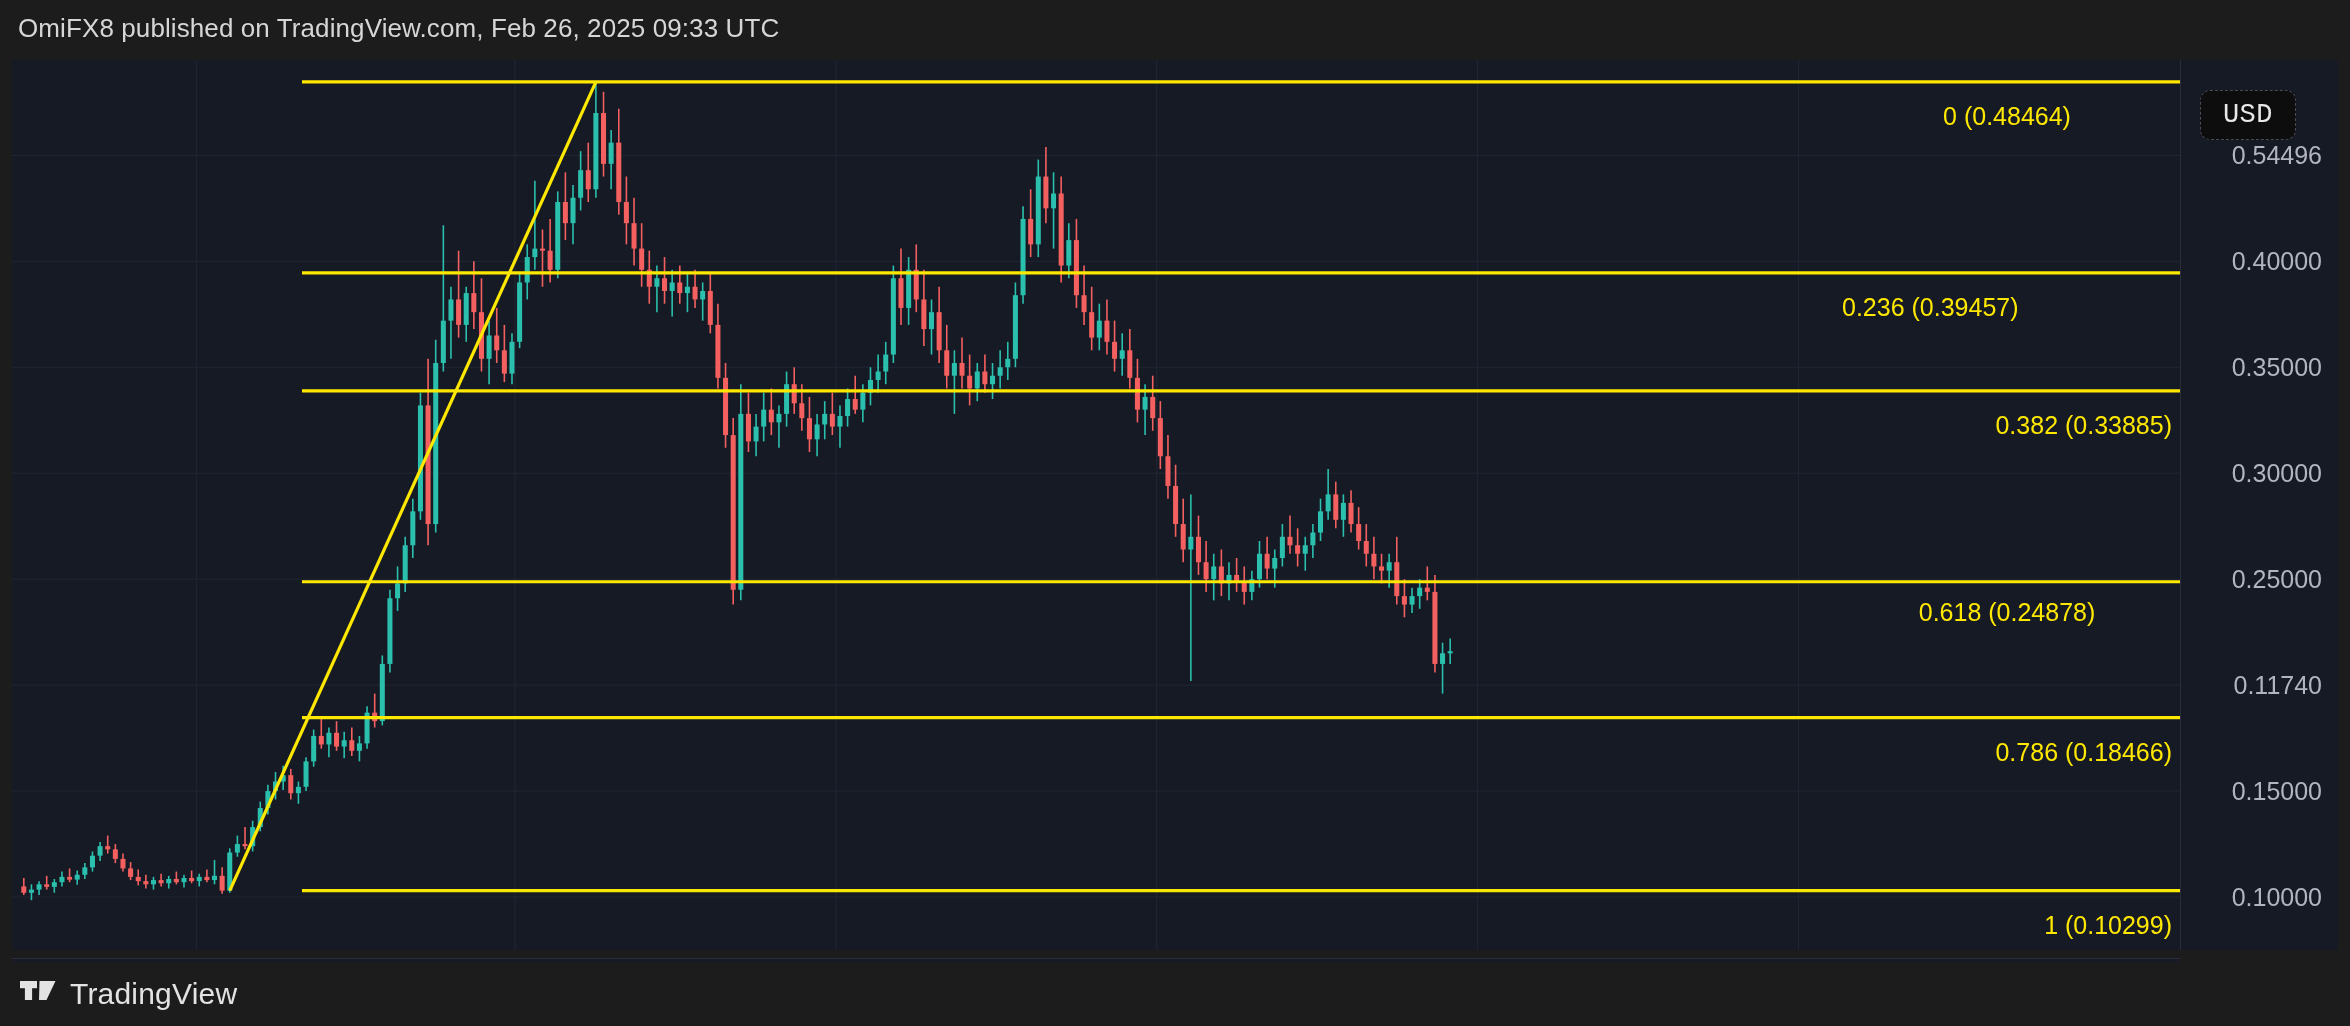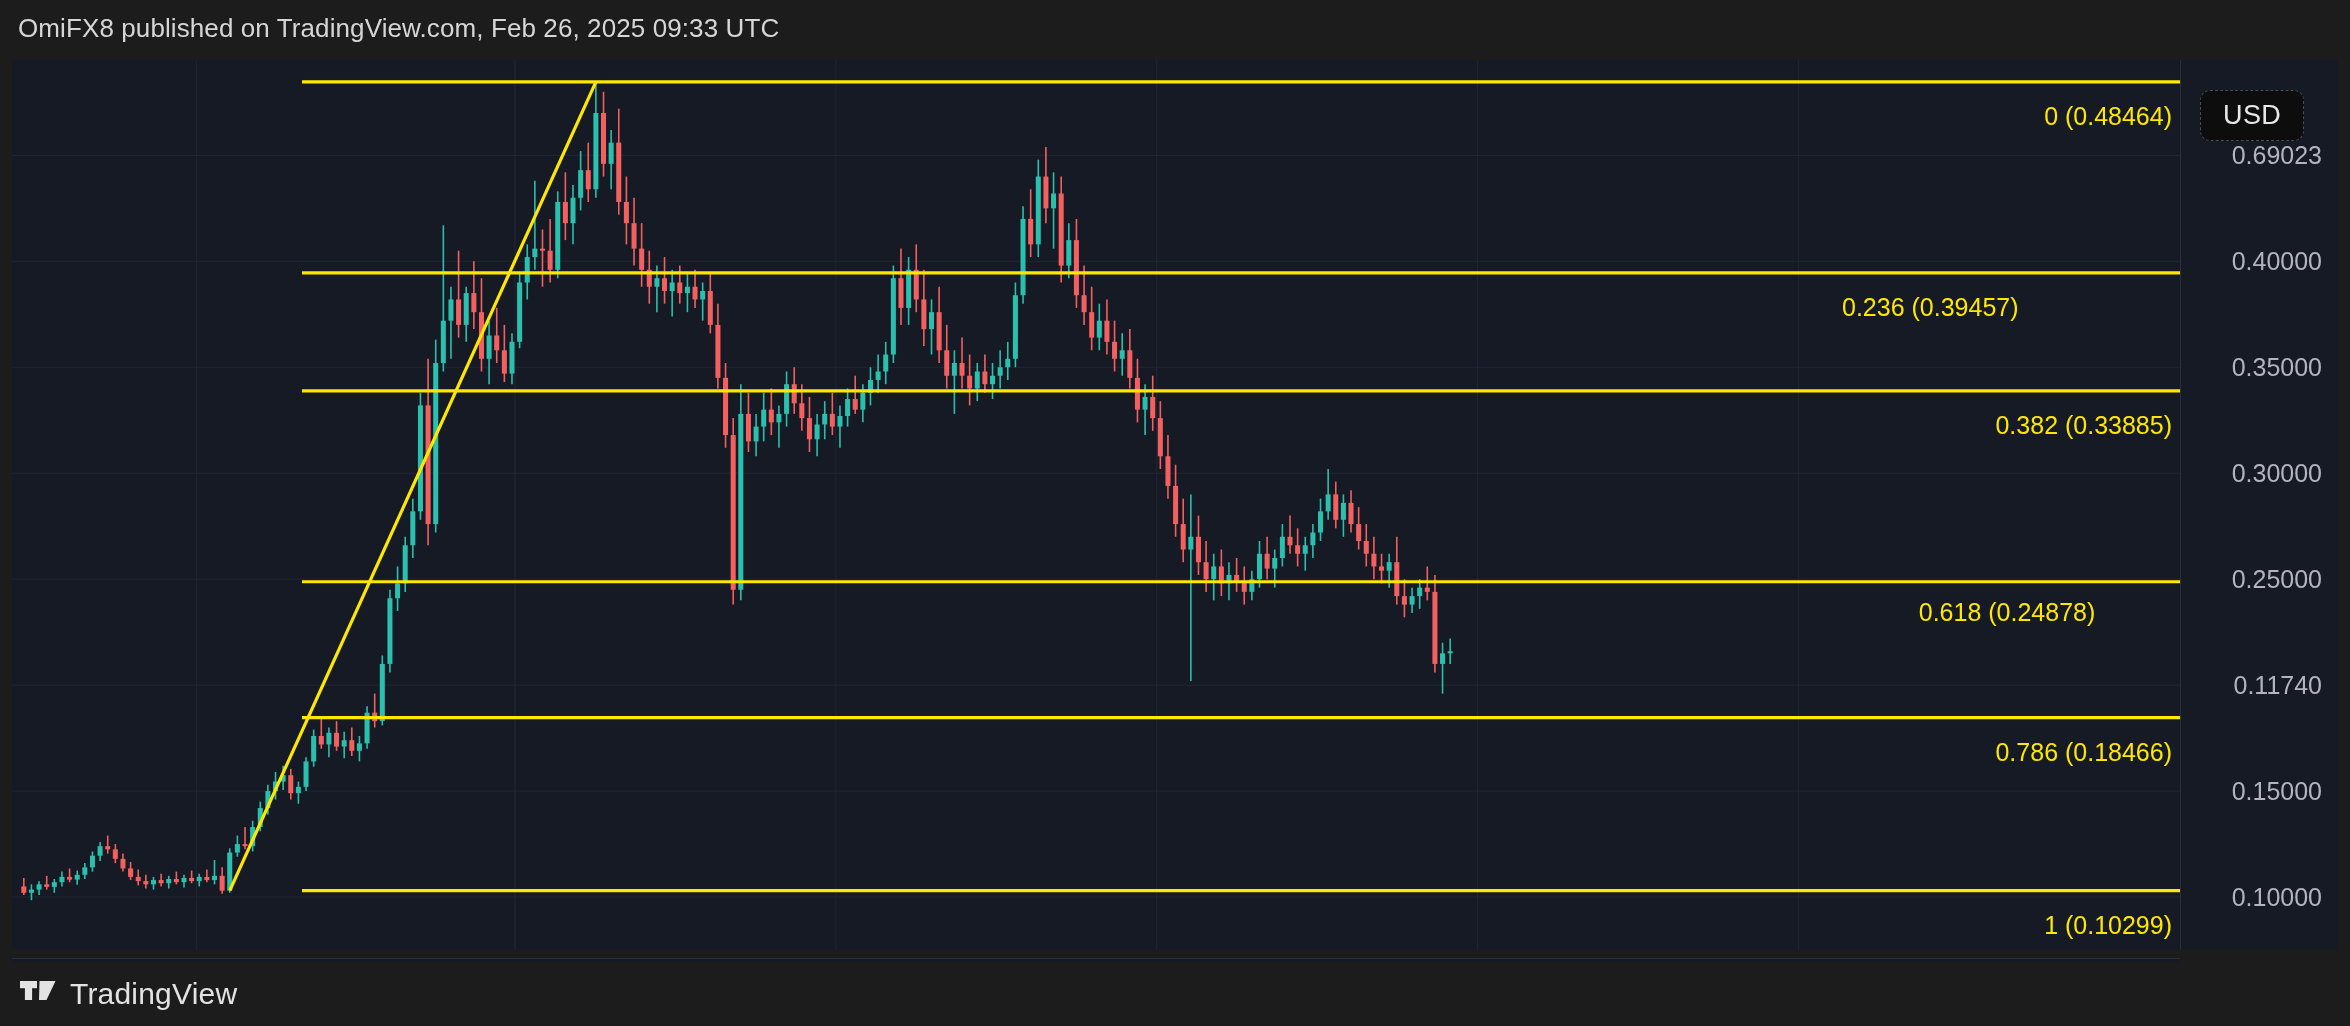--- a/index.html
+++ b/index.html
@@ -37,21 +37,21 @@
   #price-scale .sep{
     position:absolute;left:0;top:0;width:1px;height:890px;background:#2a2e39;
   }
   .price-tick{
     position:absolute;right:16px;color:#b2b5be;font-size:25px;
     transform:translateY(-50%);white-space:nowrap;
   }
   #usd-badge{
     position:absolute;left:20px;top:30px;
     padding:9px 22px;border:1px dashed #4a4d57;border-radius:10px;
-    background:#0d0d0d;color:#e8e8e8;font-size:27px;letter-spacing:.4px;
+    background:#0d0d0d;color:#e8e8e8;font-size:27px;letter-spacing:.4px;font-family:Liberation Mono, monospace;
   }
 
   
   #time-scale{
     position:absolute;left:12px;top:902px;width:2168px;height:54px;
     background:#151a25;
   }
   #time-scale .topline{
     position:absolute;left:0;top:0;width:100%;height:1px;background:#2a2e39;
   }
@@ -490,34 +490,34 @@
             <line x1="290" y1="21.95" x2="2168" y2="21.95" stroke="#ffe800" stroke-width="3.2"></line>
             <line x1="290" y1="212.82" x2="2168" y2="212.82" stroke="#ffe800" stroke-width="3.2"></line>
             <line x1="290" y1="330.89" x2="2168" y2="330.89" stroke="#ffe800" stroke-width="3.2"></line>
             <line x1="290" y1="521.75" x2="2168" y2="521.75" stroke="#ffe800" stroke-width="3.2"></line>
             <line x1="290" y1="657.63" x2="2168" y2="657.63" stroke="#ffe800" stroke-width="3.2"></line>
             <line x1="290" y1="830.69" x2="2168" y2="830.69" stroke="#ffe800" stroke-width="3.2"></line>
           </g>
           <line x1="217.76" y1="830.69" x2="583.89" y2="21.95" stroke="#ffe800" stroke-width="3.2"></line>
         </svg>
       <div id="fib-label-layer">
-          <div class="fib-label" style="top: 55.9533px; left: 1830px; width: 330px; text-align: right;">0 (0.48464)</div>
+          <div class="fib-label" style="top: 55.9533px; left: 1830px; width: 330px; text-align: center;">0 (0.48464)</div>
           <div class="fib-label" style="top: 246.816px; left: 1830px; width: 330px; ">0.236 (0.39457)</div>
           <div class="fib-label" style="top: 364.889px; left: 1830px; width: 330px; text-align: right;">0.382 (0.33885)</div>
           <div class="fib-label" style="top: 552px; left: 1830px; width: 330px; text-align: center;">0.618 (0.24878)</div>
           <div class="fib-label" style="top: 691.625px; left: 1830px; width: 330px; text-align: right;">0.786 (0.18466)</div>
           <div class="fib-label" style="top: 864.688px; left: 1830px; width: 330px; text-align: right;">1 (0.10299)</div>
         </div>
     </div>
 
     <div id="price-scale">
       <div class="sep"></div>
       <div id="usd-badge">USD</div>
       <div id="price-tick-layer">
-          <div class="price-tick" style="top: 95.3571px;">0.69023</div>
+          <div class="price-tick" style="top: 95.3571px;">0.54496</div>
           <div class="price-tick" style="top: 201.31px;">0.40000</div>
           <div class="price-tick" style="top: 307.262px;">0.35000</div>
           <div class="price-tick" style="top: 413.214px;">0.30000</div>
           <div class="price-tick" style="top: 519.167px;">0.25000</div>
           <div class="price-tick" style="top: 625.119px;">0.11740</div>
           <div class="price-tick" style="top: 731.071px; margin-left: 12px;">0.15000</div>
           <div class="price-tick" style="top: 837.024px;">0.10000</div>
         </div>
     </div>
 

